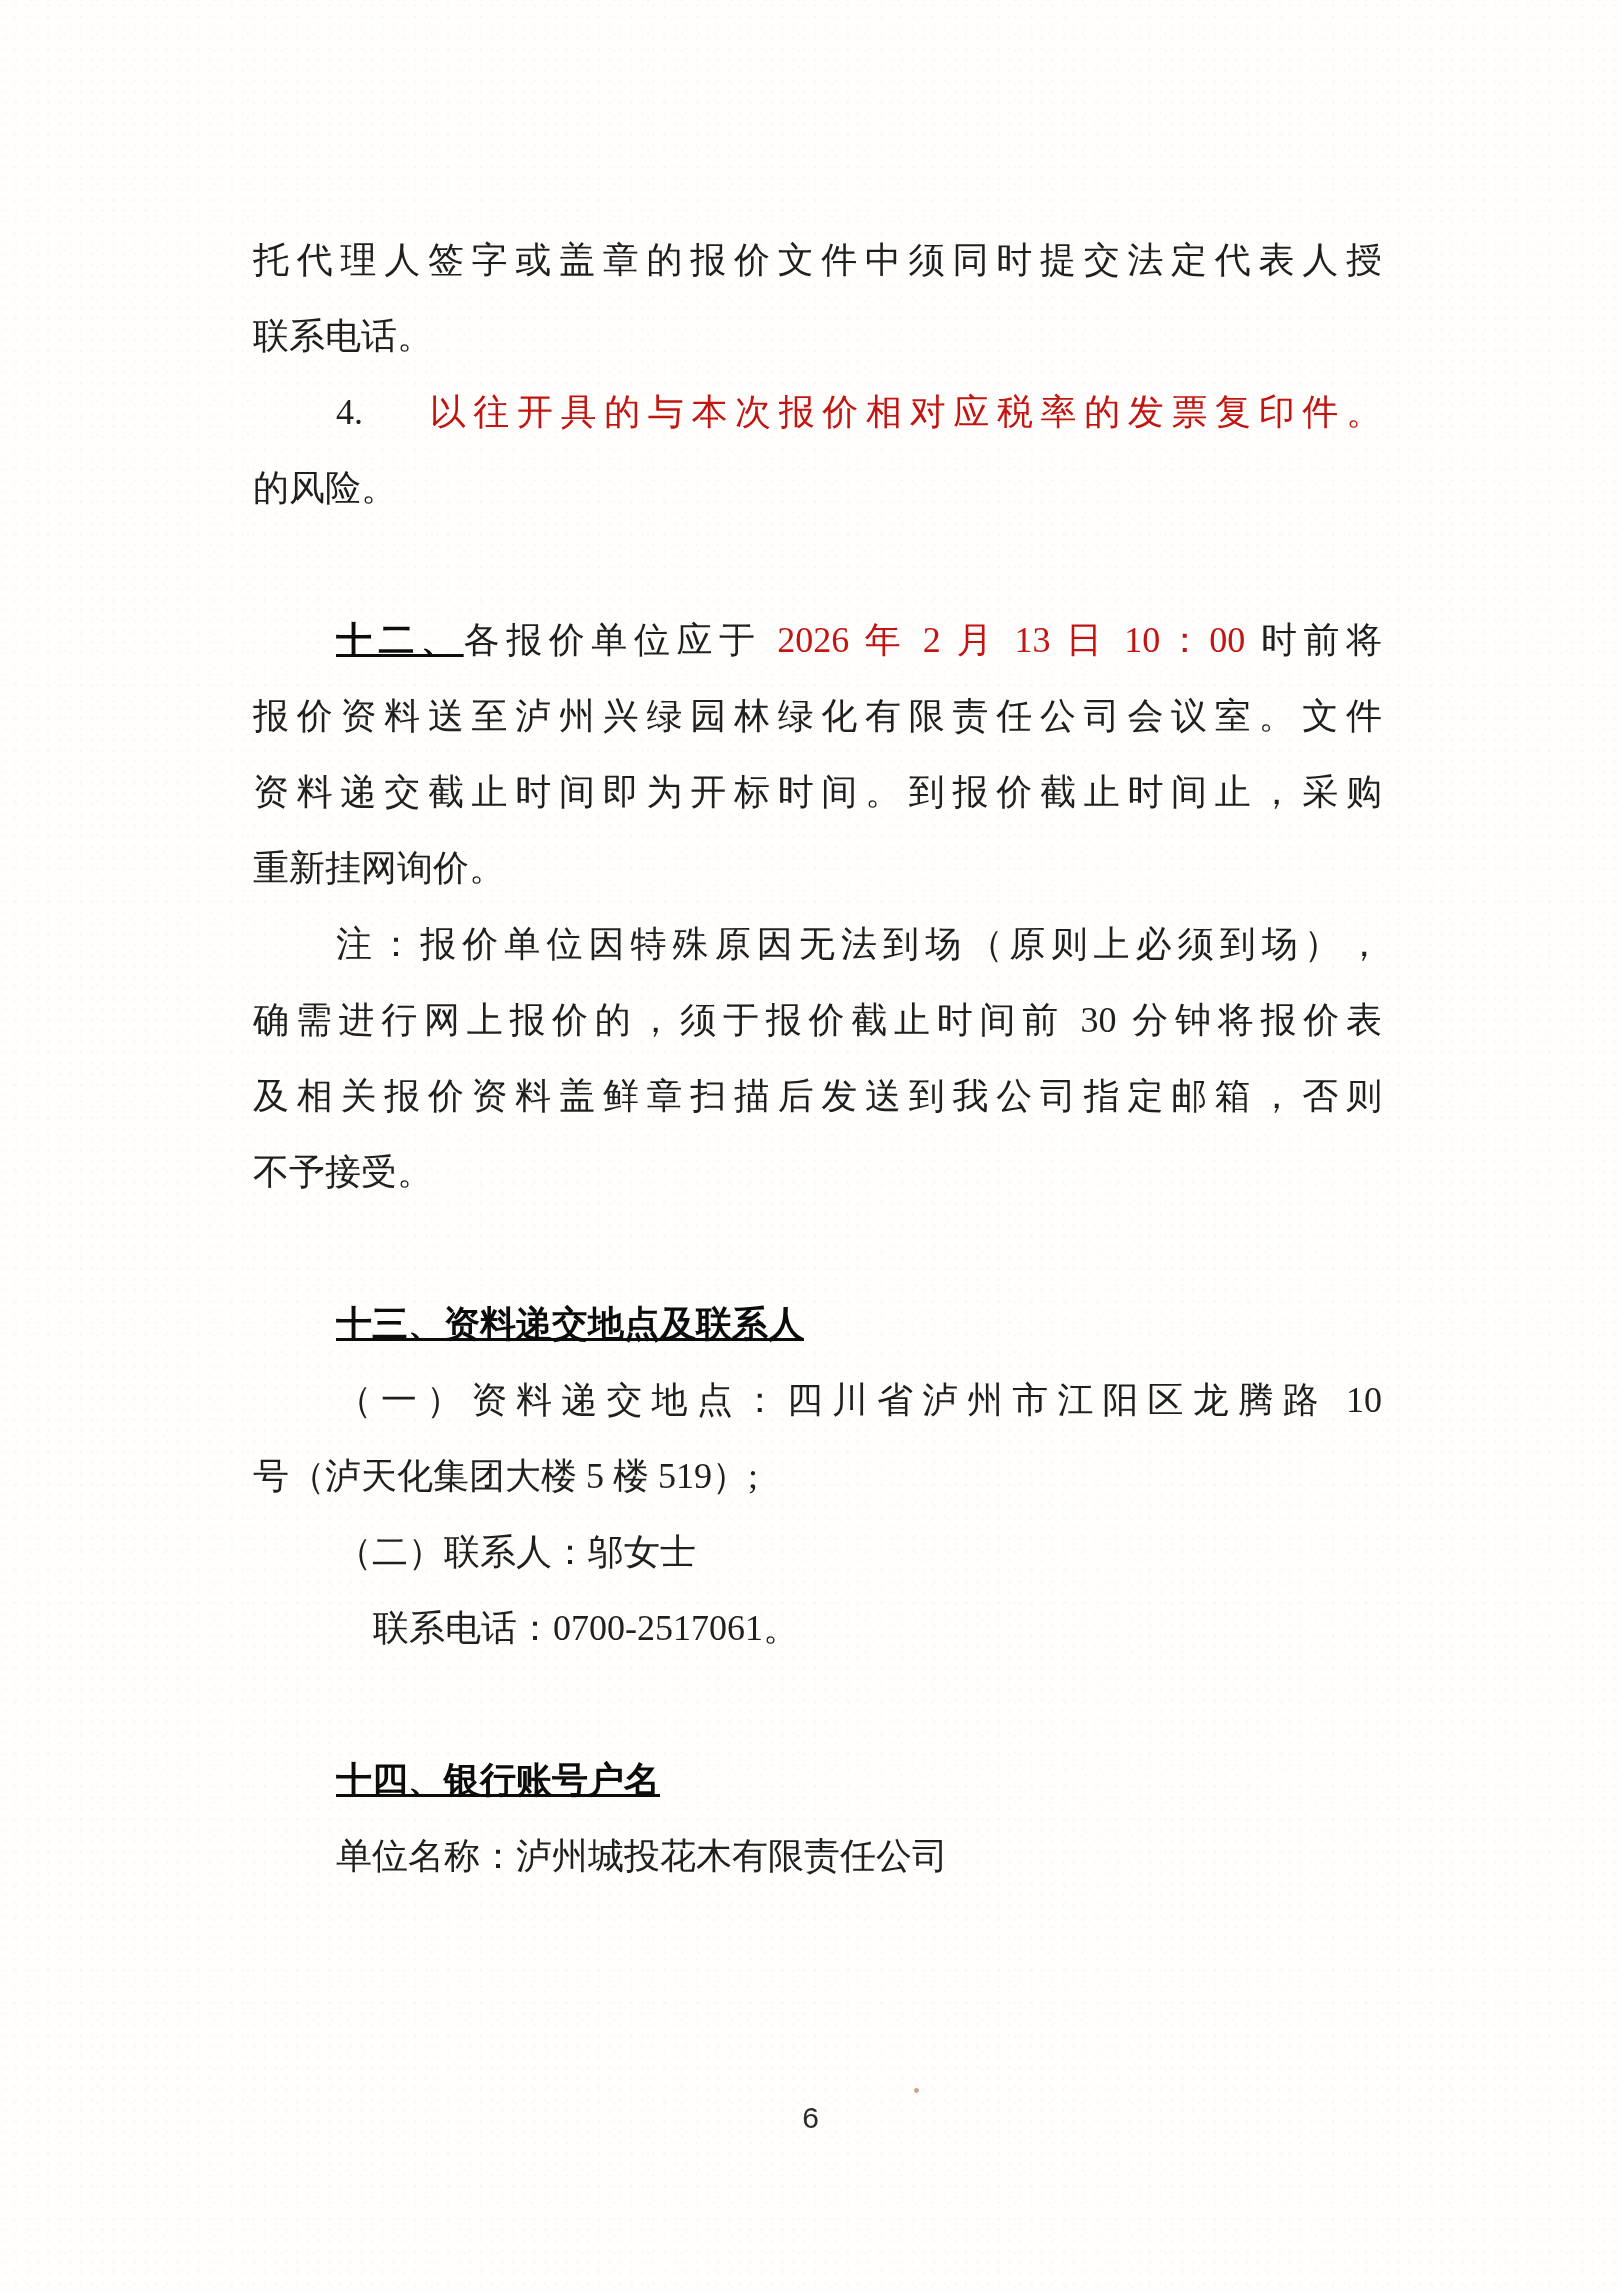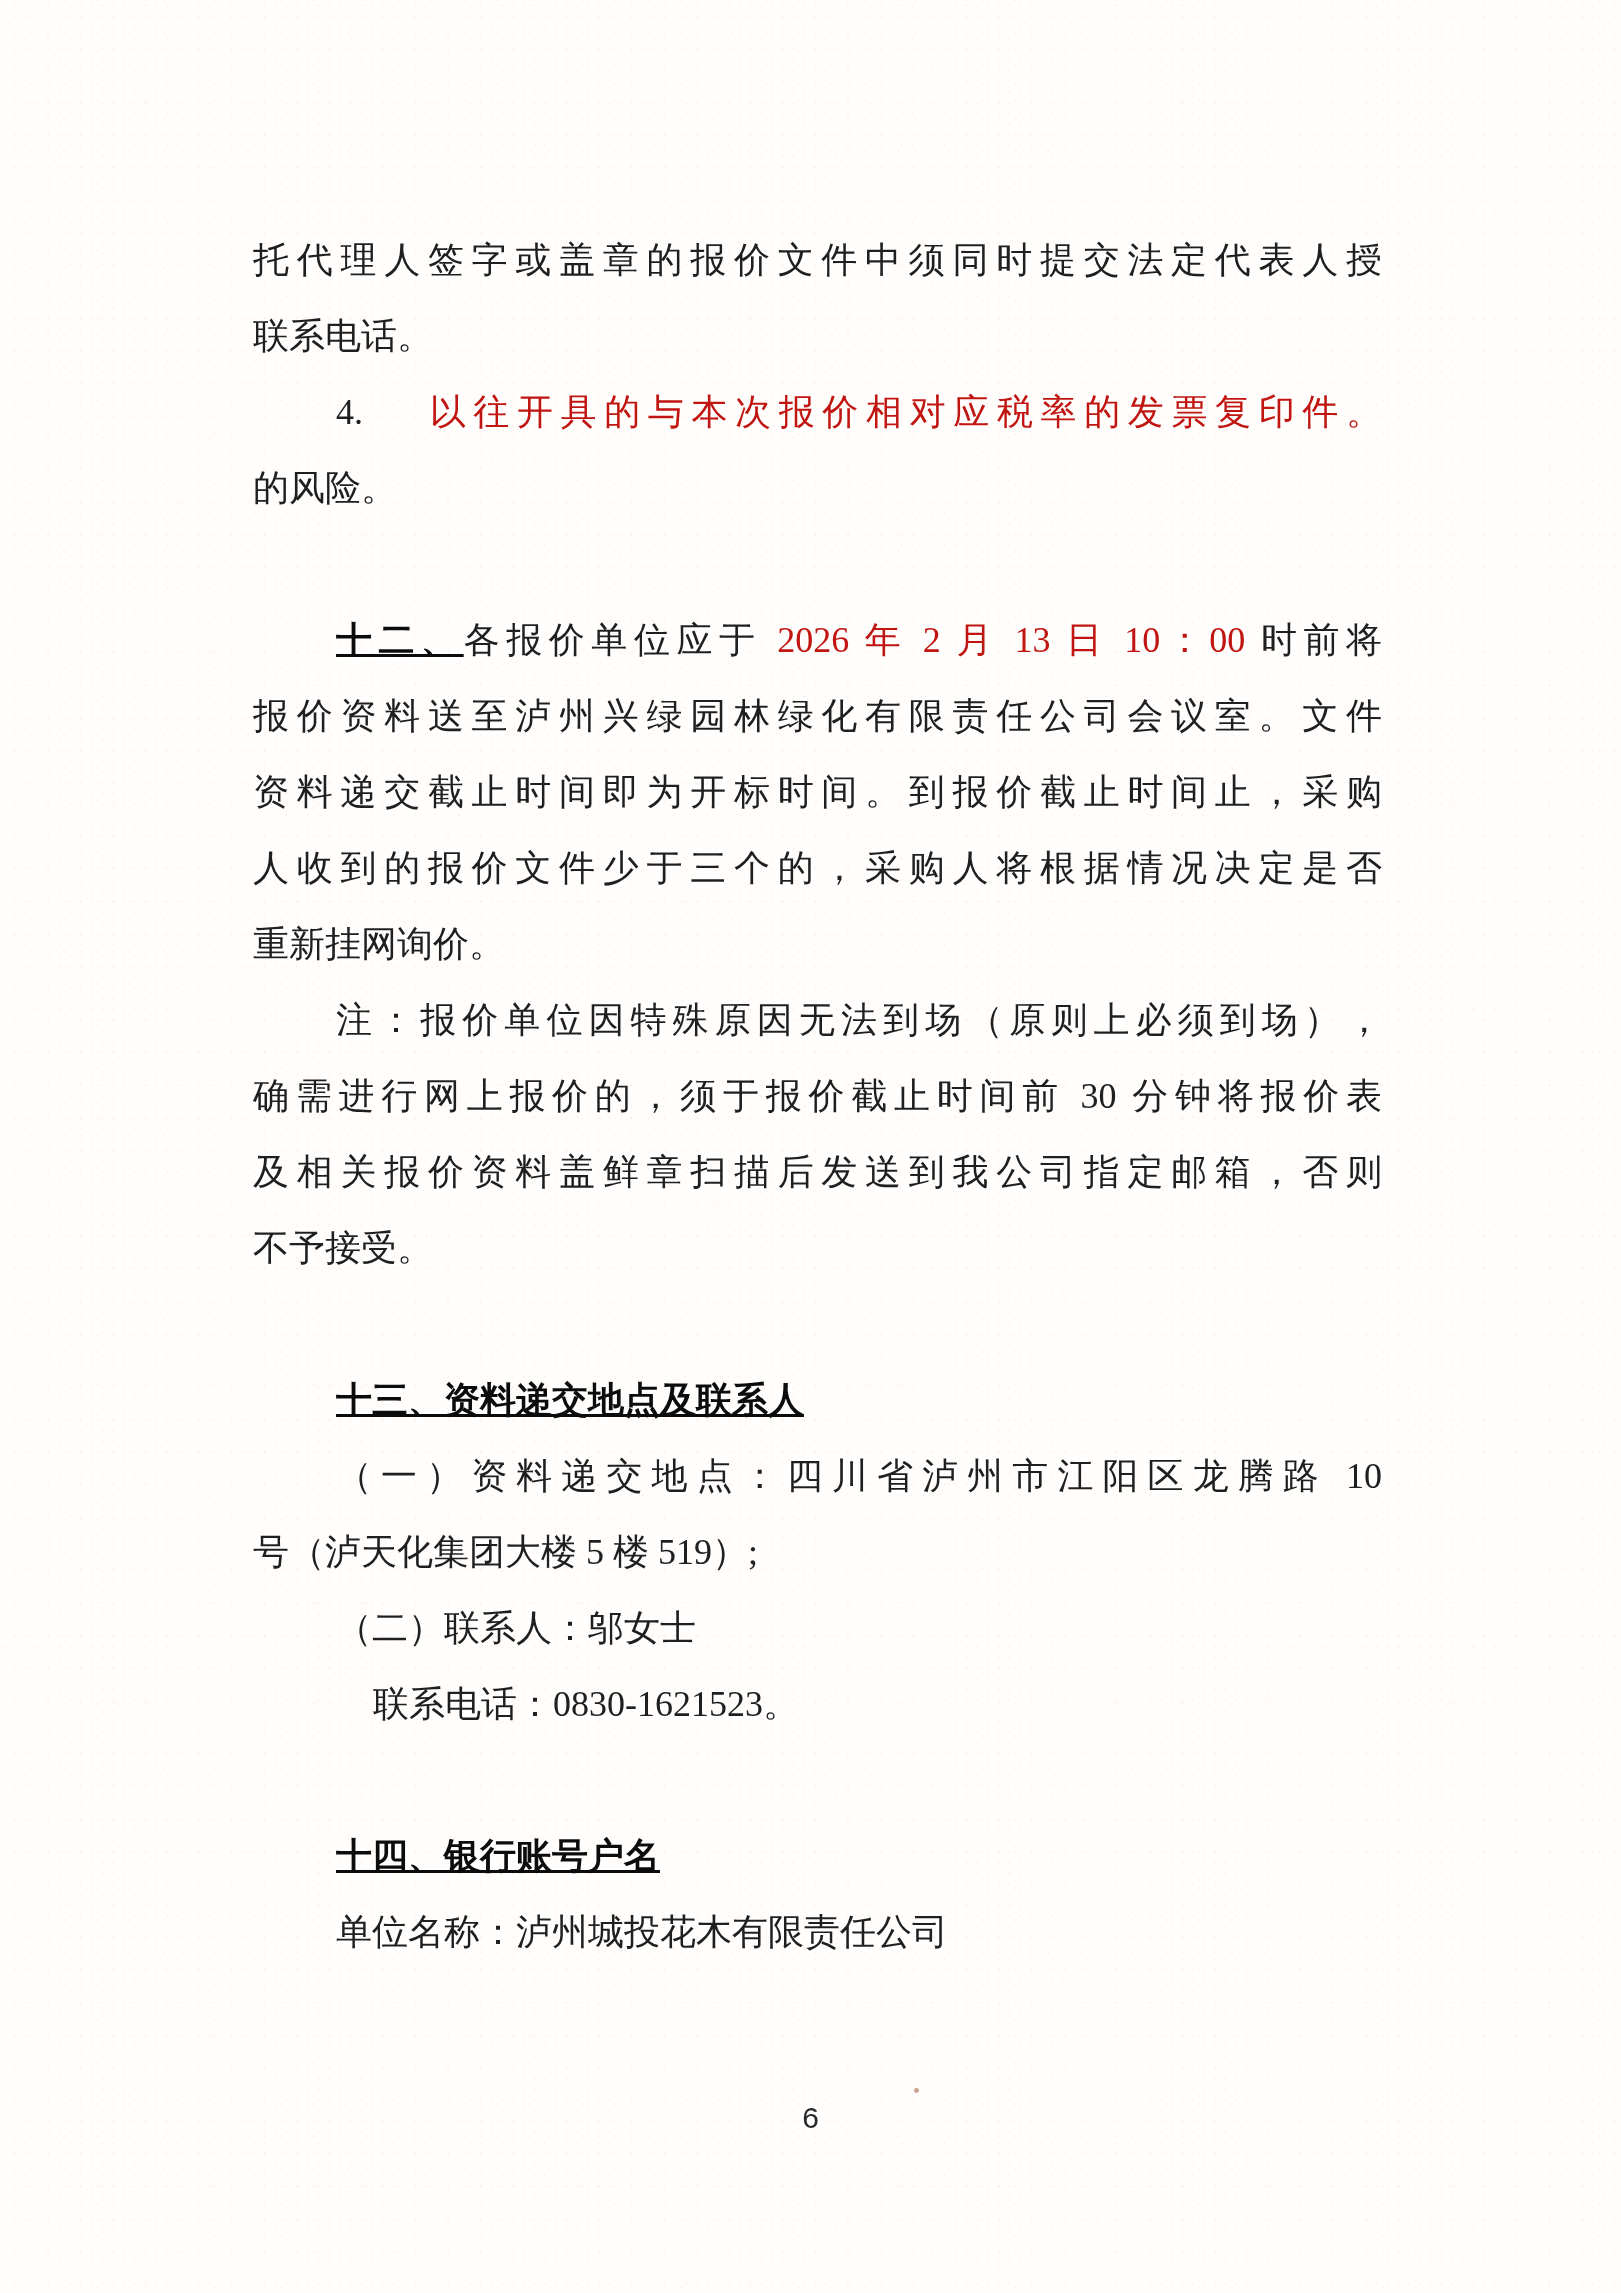--- a/index.html
+++ b/index.html
@@ -76,35 +76,34 @@
 
     <div class="ln just ind2"><span class="num">4.</span><span class="red">以往开具的与本次报价相对应税率的发票复印件。</span></div>
 
     <div class="ln"><span>的风险。</span></div>
 
     <div class="blank"></div>
 
     <div class="ln just ind2"><span class="hd">十二、</span><span>各报价单位应于 </span><span class="red">2026 年 2 月 13 日 10：00</span><span> 时前将</span></div>
     <div class="ln just"><span>报价资料送至泸州兴绿园林绿化有限责任公司会议室。文件</span></div>
     <div class="ln just"><span>资料递交截止时间即为开标时间。到报价截止时间止，采购</span></div>
-    <div class="ln just"><span>人收到的报价文件少于三个的，采购人将根据情况决定是否</span></div>
     <div class="ln"><span>重新挂网询价。</span></div>
 
     <div class="ln just ind2"><span>注：报价单位因特殊原因无法到场（原则上必须到场），</span></div>
     <div class="ln just"><span>确需进行网上报价的，须于报价截止时间前 30 分钟将报价表</span></div>
     <div class="ln just"><span>及相关报价资料盖鲜章扫描后发送到我公司指定邮箱，否则</span></div>
     <div class="ln"><span>不予接受。</span></div>
 
     <div class="blank"></div>
 
     <div class="ln ind2"><span class="hd">十三、资料递交地点及联系人</span></div>
     <div class="ln just ind2"><span>（一）资料递交地点：四川省泸州市江阳区龙腾路 10</span></div>
     <div class="ln"><span>号（泸天化集团大楼 5 楼 519）;</span></div>
     <div class="ln ind2"><span>（二）联系人：邬女士</span></div>
-    <div class="ln ind3"><span>联系电话：0830-1621523。</span></div>
+    <div class="ln ind3"><span>联系电话：0700-2517061。</span></div>
 
     <div class="blank"></div>
 
     <div class="ln ind2"><span class="hd">十四、银行账号户名</span></div>
     <div class="ln ind2"><span>单位名称：泸州城投花木有限责任公司</span></div>
 
   </div>
 
   <div class="pageno">6</div>
   <div class="speck"></div>

